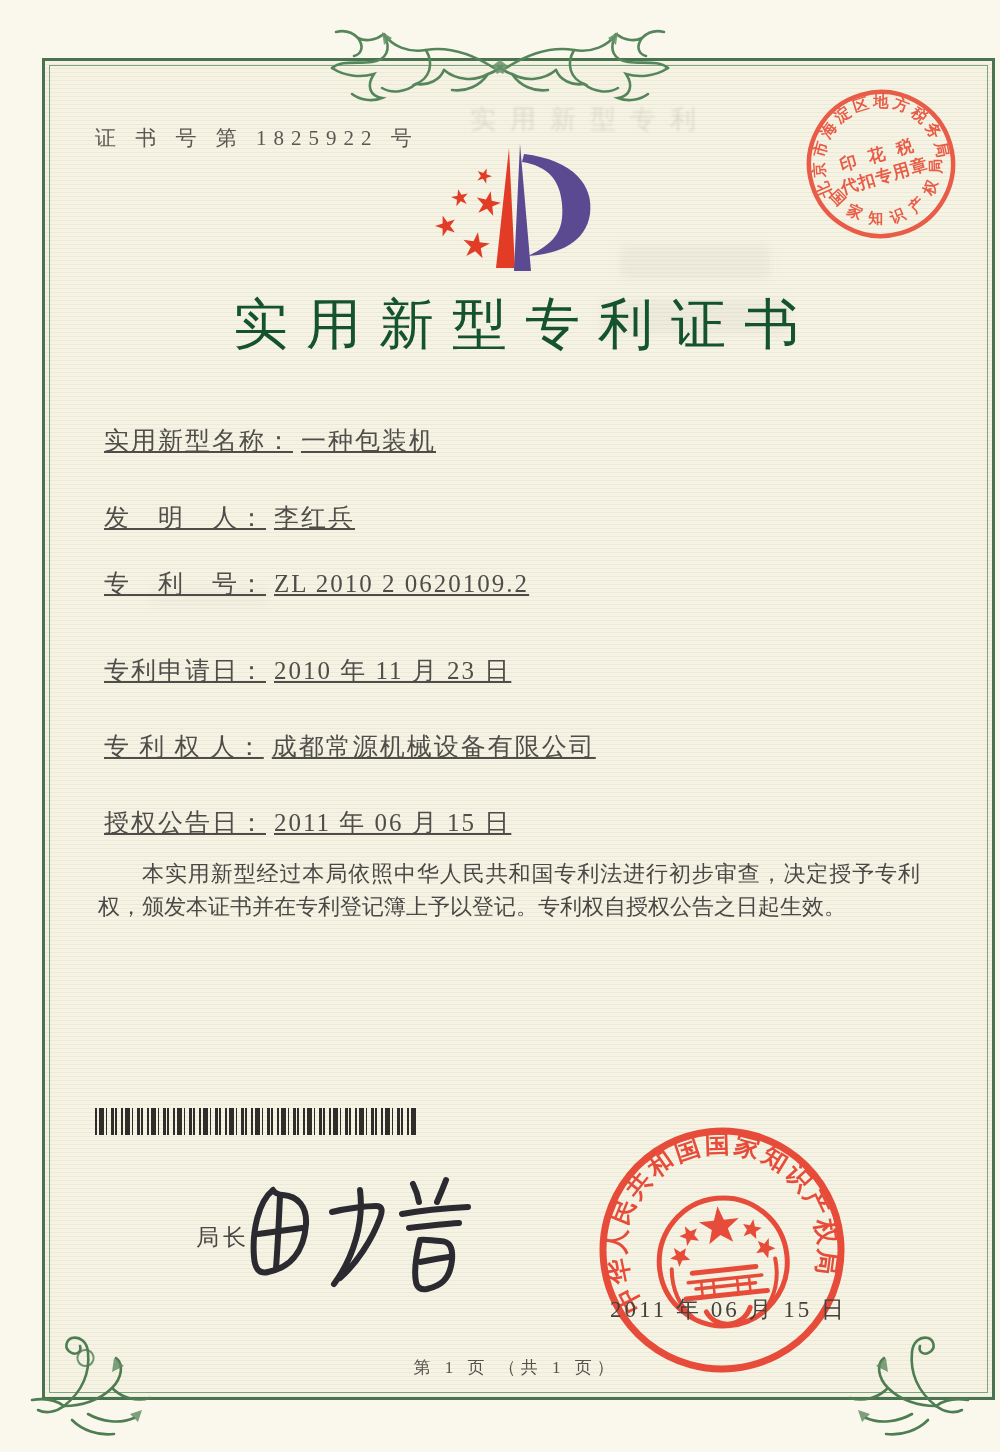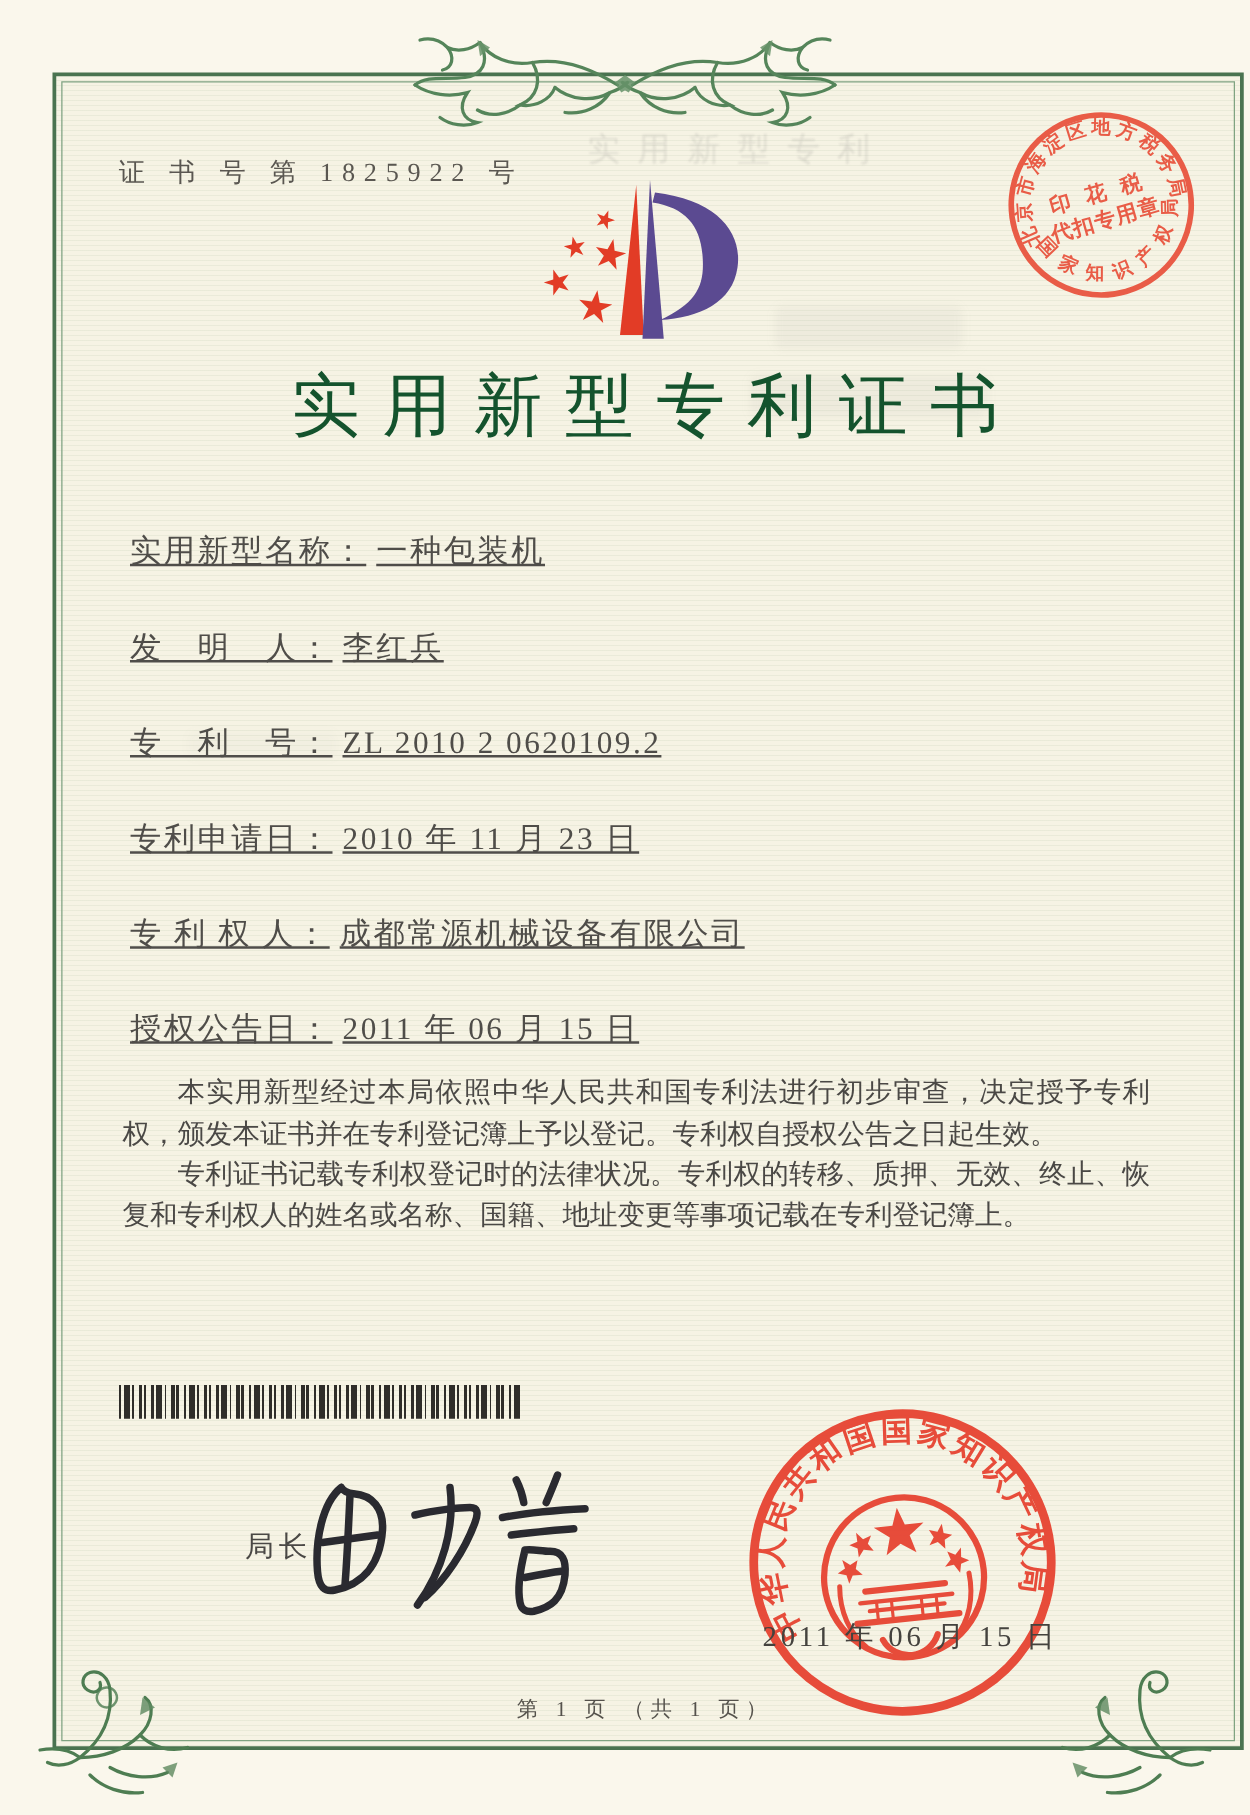--- a/index.html
+++ b/index.html
@@ -46,21 +46,21 @@
     position:absolute;left:0;top:288px;width:100%;
     text-align:center;font-size:55px;font-weight:normal;color:#14532d;
     letter-spacing:18px;text-indent:18px;
   }
   .fields{position:absolute;left:104px;top:424px;width:820px;}
   .field-row{
     position:absolute;left:0;
     font-size:25px;color:#4f4d49;letter-spacing:2px;white-space:nowrap;text-decoration:underline;
   }
   .field-row .val{margin-left:8px;}
-  .fr0{top:0px;}.fr1{top:77px;}.fr2{top:153px;}.fr3{top:230px;}.fr4{top:306px;}.fr5{top:382px;}
+  .fr0{top:0px;}.fr1{top:77px;}.fr2{top:143px;}.fr3{top:230px;}.fr4{top:306px;}.fr5{top:382px;}
   .body-text{
     position:absolute;left:98px;top:858px;width:822px;
     font-size:22px;line-height:32.5px;color:#4a4845;
     text-align:justify;
   }
   .body-text p{margin:0;text-indent:2em;}
   .barcode{
     position:absolute;left:95px;top:1108px;width:322px;height:27px;
     background:repeating-linear-gradient(90deg,
       #2f2d29 0 2px, transparent 2px 4px,
@@ -209,21 +209,20 @@
     <div class="field-row fr4">
       <span class="lbl">专 利 权 人：</span><span class="val">成都常源机械设备有限公司</span>
     </div>
     <div class="field-row fr5">
       <span class="lbl">授权公告日：</span><span class="val">2011 年 06 月 15 日</span>
     </div>
   </div>
 
   <div class="body-text">
     <p>本实用新型经过本局依照中华人民共和国专利法进行初步审查，决定授予专利权，颁发本证书并在专利登记簿上予以登记。专利权自授权公告之日起生效。</p>
-    <p>专利证书记载专利权登记时的法律状况。专利权的转移、质押、无效、终止、恢复和专利权人的姓名或名称、国籍、地址变更等事项记载在专利登记簿上。</p>
   </div>
 
   <div class="barcode"></div>
 
   <div class="director-label">局长</div>
   <svg class="signature" viewBox="0 0 250 140" aria-label="田力普">
     <g stroke="#2a2a30" stroke-width="6" fill="none" stroke-linecap="round" stroke-linejoin="round">
       <path d="M45,28 C30,40 24,70 26,95 C27,108 32,112 40,110 C60,106 76,92 78,62 C79,45 70,34 55,33 C50,33 46,30 45,28"></path>
       <path d="M30,72 C45,70 60,68 74,66"></path>
       <path d="M52,34 C51,55 50,80 48,106"></path>

